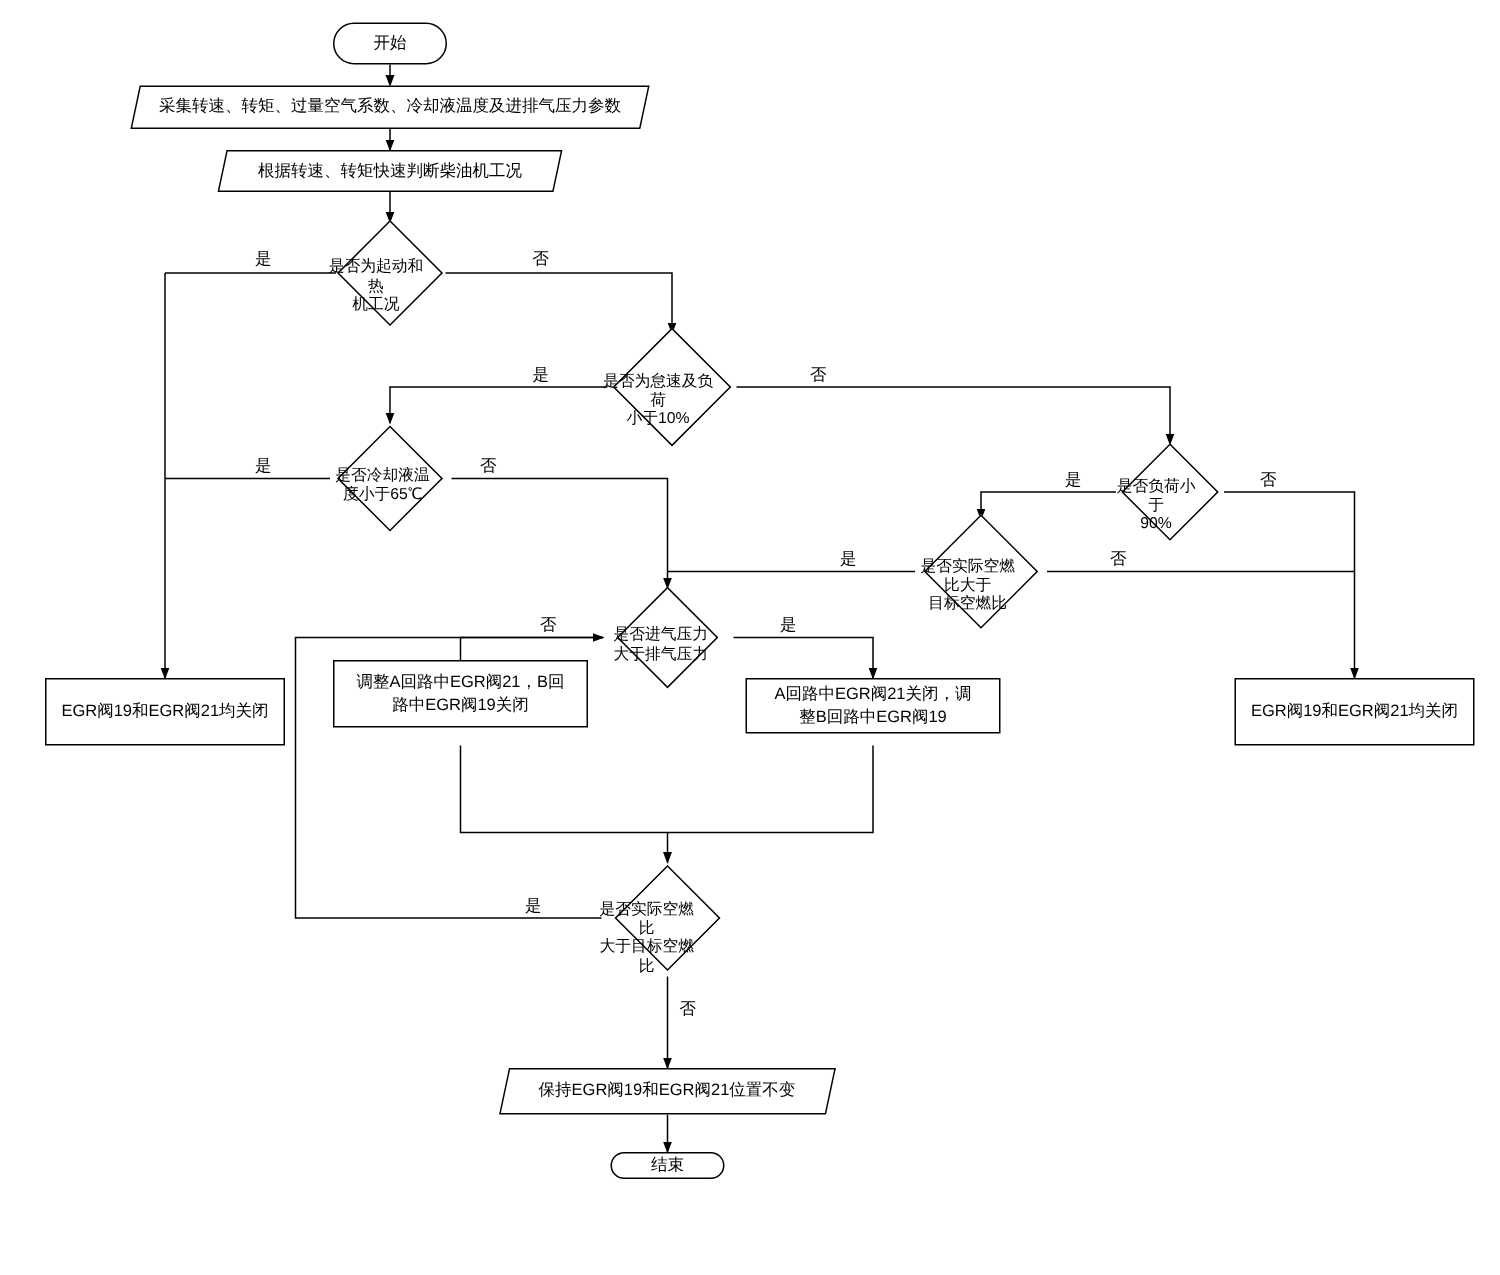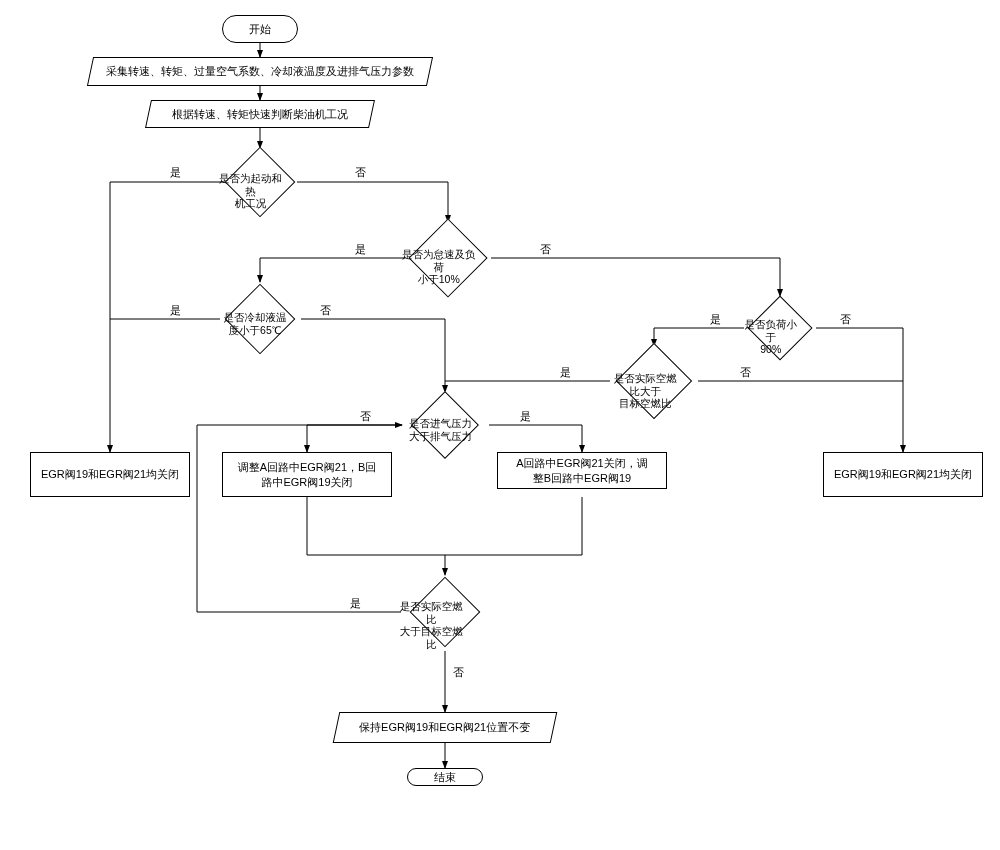--- a/index.html
+++ b/index.html
@@ -179,21 +179,21 @@
 </div>
 
 <div class="node process" style="left:30px; top:452px; width:160px; height:45px;">
   <span>EGR阀19和EGR阀21均关闭</span>
 </div>
 
 <div class="node process" style="left:823px; top:452px; width:160px; height:45px;">
   <span>EGR阀19和EGR阀21均关闭</span>
 </div>
 
-<div class="node process" style="left:222px; top:452px; width:170px; height:45px; white-space:pre-line;">
+<div class="node process" style="left:222px; top:440px; width:170px; height:45px; white-space:pre-line;">
   <span style="white-space:pre-line;">调整A回路中EGR阀21，B回
 路中EGR阀19关闭</span>
 </div>
 
 <div class="node process" style="left:497px; top:452px; width:170px; height:37px; white-space:pre-line;">
   <span style="white-space:pre-line;">A回路中EGR阀21关闭，调
 整B回路中EGR阀19</span>
 </div>
 
 <div class="branch-label" style="left:170px; top:165px;">是</div>

